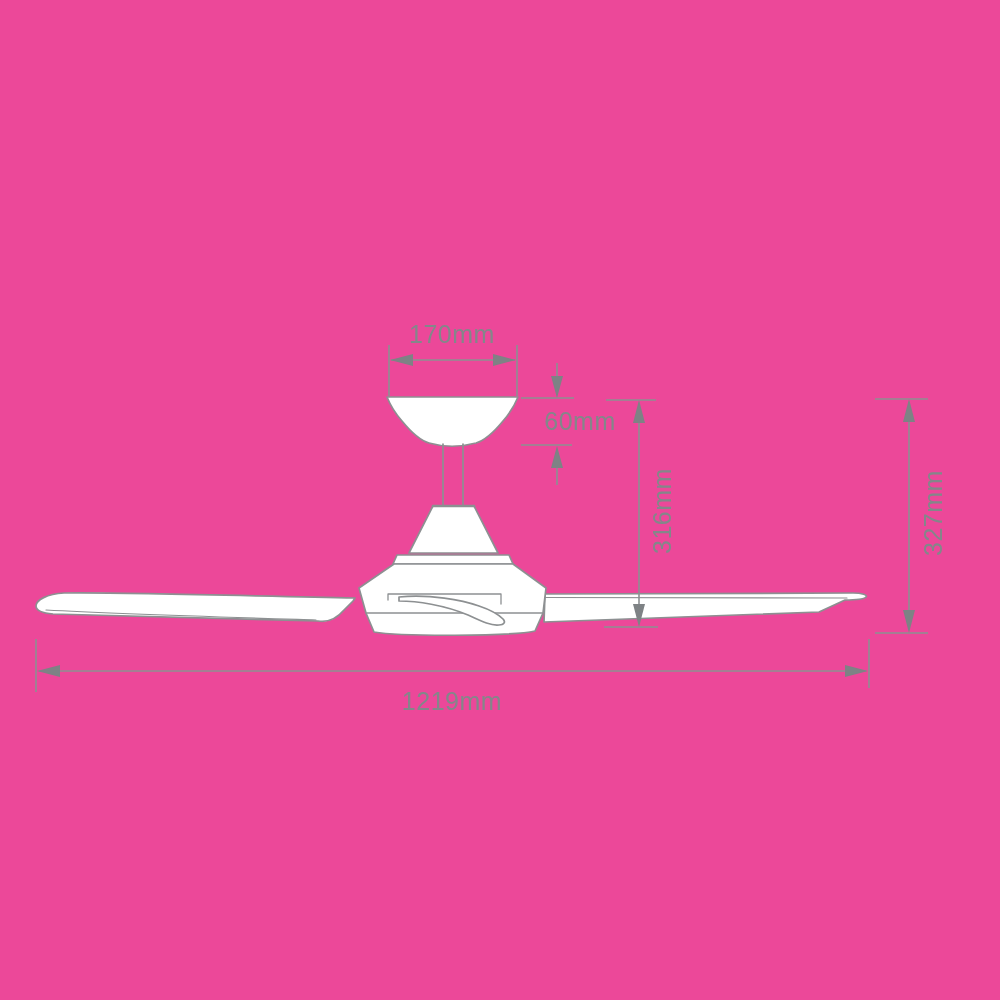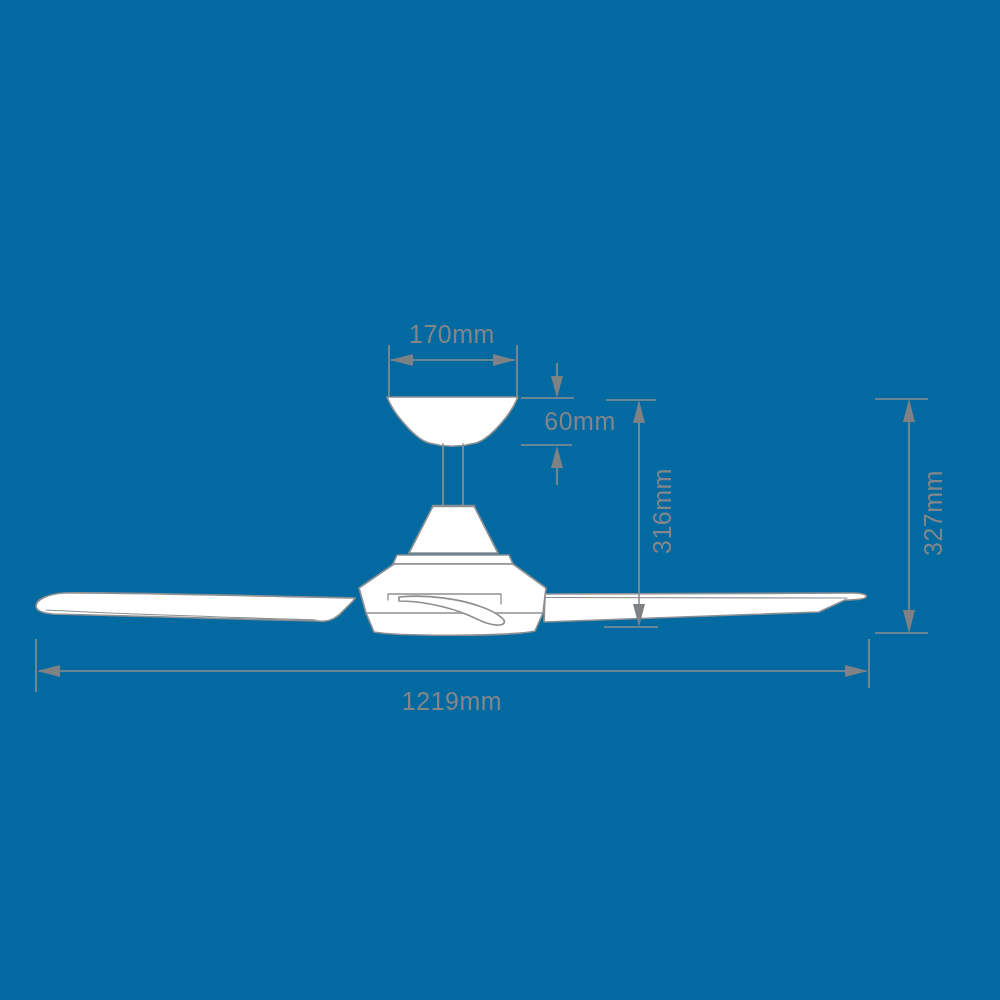--- a/index.html
+++ b/index.html
@@ -7,21 +7,21 @@
     padding: 0;
     background: #ffffff;
     width: 1000px;
     height: 1000px;
     font-family: "Liberation Sans", sans-serif;
   }
   .stage {
     position: relative;
     width: 1000px;
     height: 1000px;
-    background: #0369a1;
+    background: #ec4899;
     overflow: hidden;
   }
   svg { display: block; }
   text {
     font-family: "Liberation Sans", sans-serif;
     font-size: 25px;
     letter-spacing: 0.5px;
   }
 </style>
 </head>

